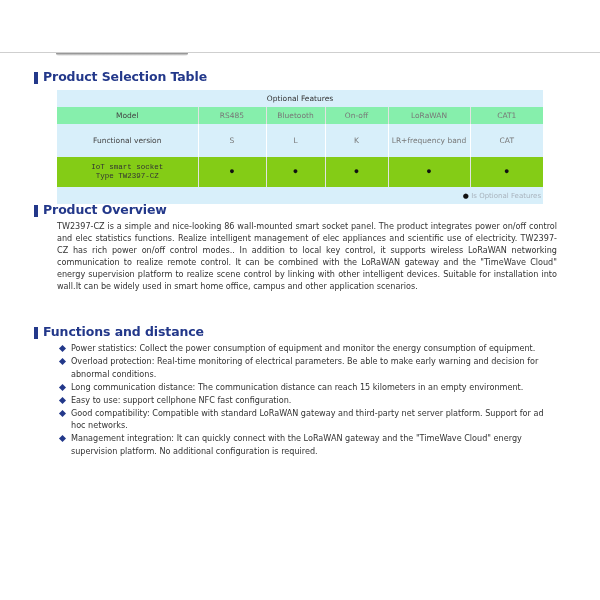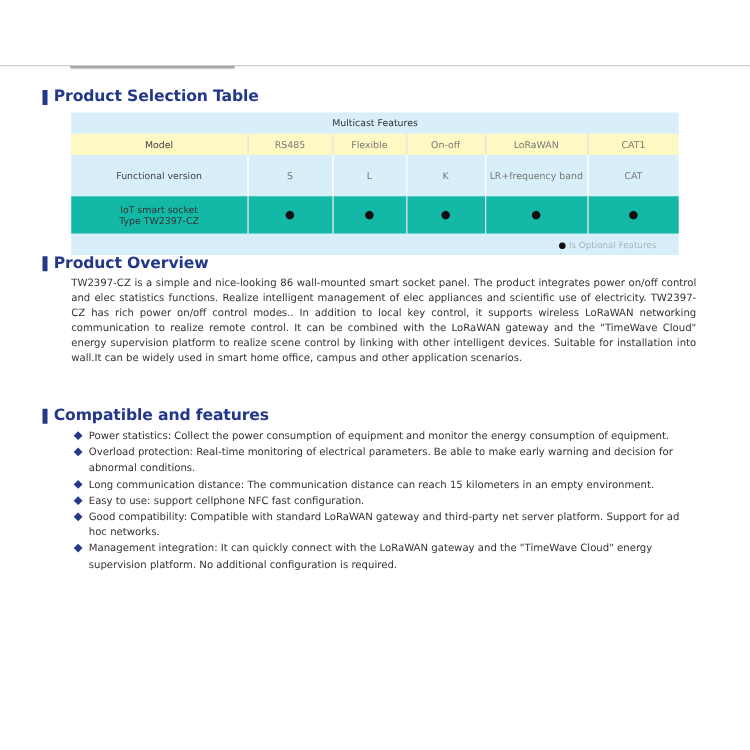--- a/index.html
+++ b/index.html
@@ -12,28 +12,28 @@
 
     .section-title { position: absolute; left: 34px; display: flex; align-items: flex-end;
       font-family: "DejaVu Sans", sans-serif; font-weight: bold; color: #23388a; font-size: 12.5px; letter-spacing: -0.1px; }
     .section-title .bar { width: 4px; height: 12px; background: #23388a; margin-right: 5px; display: inline-block; }
 
     
     .sel-table { position: absolute; left: 57px; top: 90px; width: 486px; border-collapse: collapse;
       font-family: "DejaVu Sans", sans-serif; font-size: 7.5px; color: #444; table-layout: fixed; }
     .sel-table td { text-align: center; vertical-align: middle; }
     .row-head td { background: #d8effa; height: 17px; color: #333; }
-    .row-model td { height: 17px; background: #fef9c3; color: #777; border-right: 1px solid #e2e2e2; }
+    .row-model td { height: 17px; background: #86efac; color: #777; border-right: 1px solid #e2e2e2; }
     .row-model td:first-child { color: #444; }
     .row-func td { height: 33px; background: #d8effa; color: #777; border-right: 1px solid #fff; }
     .row-func td:first-child { color: #444; }
-    .row-dev td { height: 30px; background: #14b8a6; border-right: 1px solid #e2e2e2; color: #333; }
+    .row-dev td { height: 30px; background: #84cc16; border-right: 1px solid #e2e2e2; color: #333; font-family: Liberation Mono, monospace; }
     .row-dev td:last-child, .row-model td:last-child, .row-func td:last-child { border-right: none; }
     .row-dev .dot { font-size: 9px; color: #111; }
-    .row-legend td { height: 17px; background: #d8effa; text-align: right; color: #a9b3bd; padding-right: 18px; font-size: 7px; }
+    .row-legend td { height: 17px; background: #d8effa; text-align: right; color: #a9b3bd; padding-right: 2px; font-size: 7px; }
     .row-legend .dot { color: #111; font-size: 7px; }
     .dev-label { line-height: 9px; }
 
     .para { position: absolute; left: 57px; top: 220px; width: 500px; font-size: 8.1px; line-height: 12px;
       text-align: justify; color: #333; }
 
     .feat-list { position: absolute; left: 60px; top: 342px; width: 498px; list-style: none; font-size: 8.1px; line-height: 12.9px; color: #333; }
     .feat-list li { position: relative; padding-left: 11px; }
     .feat-list .diamond { position: absolute; left: 0; top: 4px; width: 5px; height: 5px; background: #23388a;
       transform: rotate(45deg); }
@@ -53,26 +53,26 @@
   <colgroup>
     <col style="width:141px">
       <col style="width:68px">
       <col style="width:59px">
       <col style="width:63px">
       <col style="width:82px">
       <col style="width:73px">
   </colgroup>
   <tbody>
       <tr class="row-head">
-    <td colspan="6">Multicast Features</td>
+    <td colspan="6">Optional Features</td>
   </tr>
   <tr class="row-model">
     <td>Model</td>
     <td>RS485</td>
-    <td>Flexible</td>
+    <td>Bluetooth</td>
     <td>On-off</td>
     <td>LoRaWAN</td>
     <td>CAT1</td>
   </tr>
   <tr class="row-func">
     <td>Functional version</td>
     <td>S</td>
     <td>L</td>
     <td>K</td>
     <td>LR+frequency band</td>
@@ -98,21 +98,21 @@
   </table>
 
 <div class="section-title" style="top:202px;">
   <span class="bar"></span>
   <span>Product Overview</span>
 </div>
 <p class="para">TW2397-CZ is a simple and nice-looking 86 wall-mounted smart socket panel. The product integrates power on/off control and elec statistics functions. Realize intelligent management of elec appliances and scientific use of electricity. TW2397-CZ has rich power on/off control modes.. In addition to local key control, it supports wireless LoRaWAN networking communication to realize remote control. It can be combined with the LoRaWAN gateway and the "TimeWave Cloud" energy supervision platform to realize scene control by linking with other intelligent devices. Suitable for installation into wall.It can be widely used in smart home office, campus and other application scenarios.</p>
 
 <div class="section-title" style="top:324px;">
   <span class="bar"></span>
-  <span>Compatible and features</span>
+  <span>Functions and distance</span>
 </div>
 <ul class="feat-list">
   <li><span class="diamond"></span><span>Power statistics: Collect the power consumption of equipment and monitor the energy consumption of equipment.</span></li>
   <li><span class="diamond"></span><span>Overload protection: Real-time monitoring of electrical parameters. Be able to make early warning and decision for abnormal conditions.</span></li>
   <li><span class="diamond"></span><span>Long communication distance: The communication distance can reach 15 kilometers in an empty environment.</span></li>
   <li><span class="diamond"></span><span>Easy to use: support cellphone NFC fast configuration.</span></li>
   <li><span class="diamond"></span><span>Good compatibility: Compatible with standard LoRaWAN gateway and third-party net server platform. Support for ad hoc networks.</span></li>
   <li><span class="diamond"></span><span>Management integration: It can quickly connect with the LoRaWAN gateway and the "TimeWave Cloud" energy supervision platform. No additional configuration is required.</span></li>
 </ul>
 

